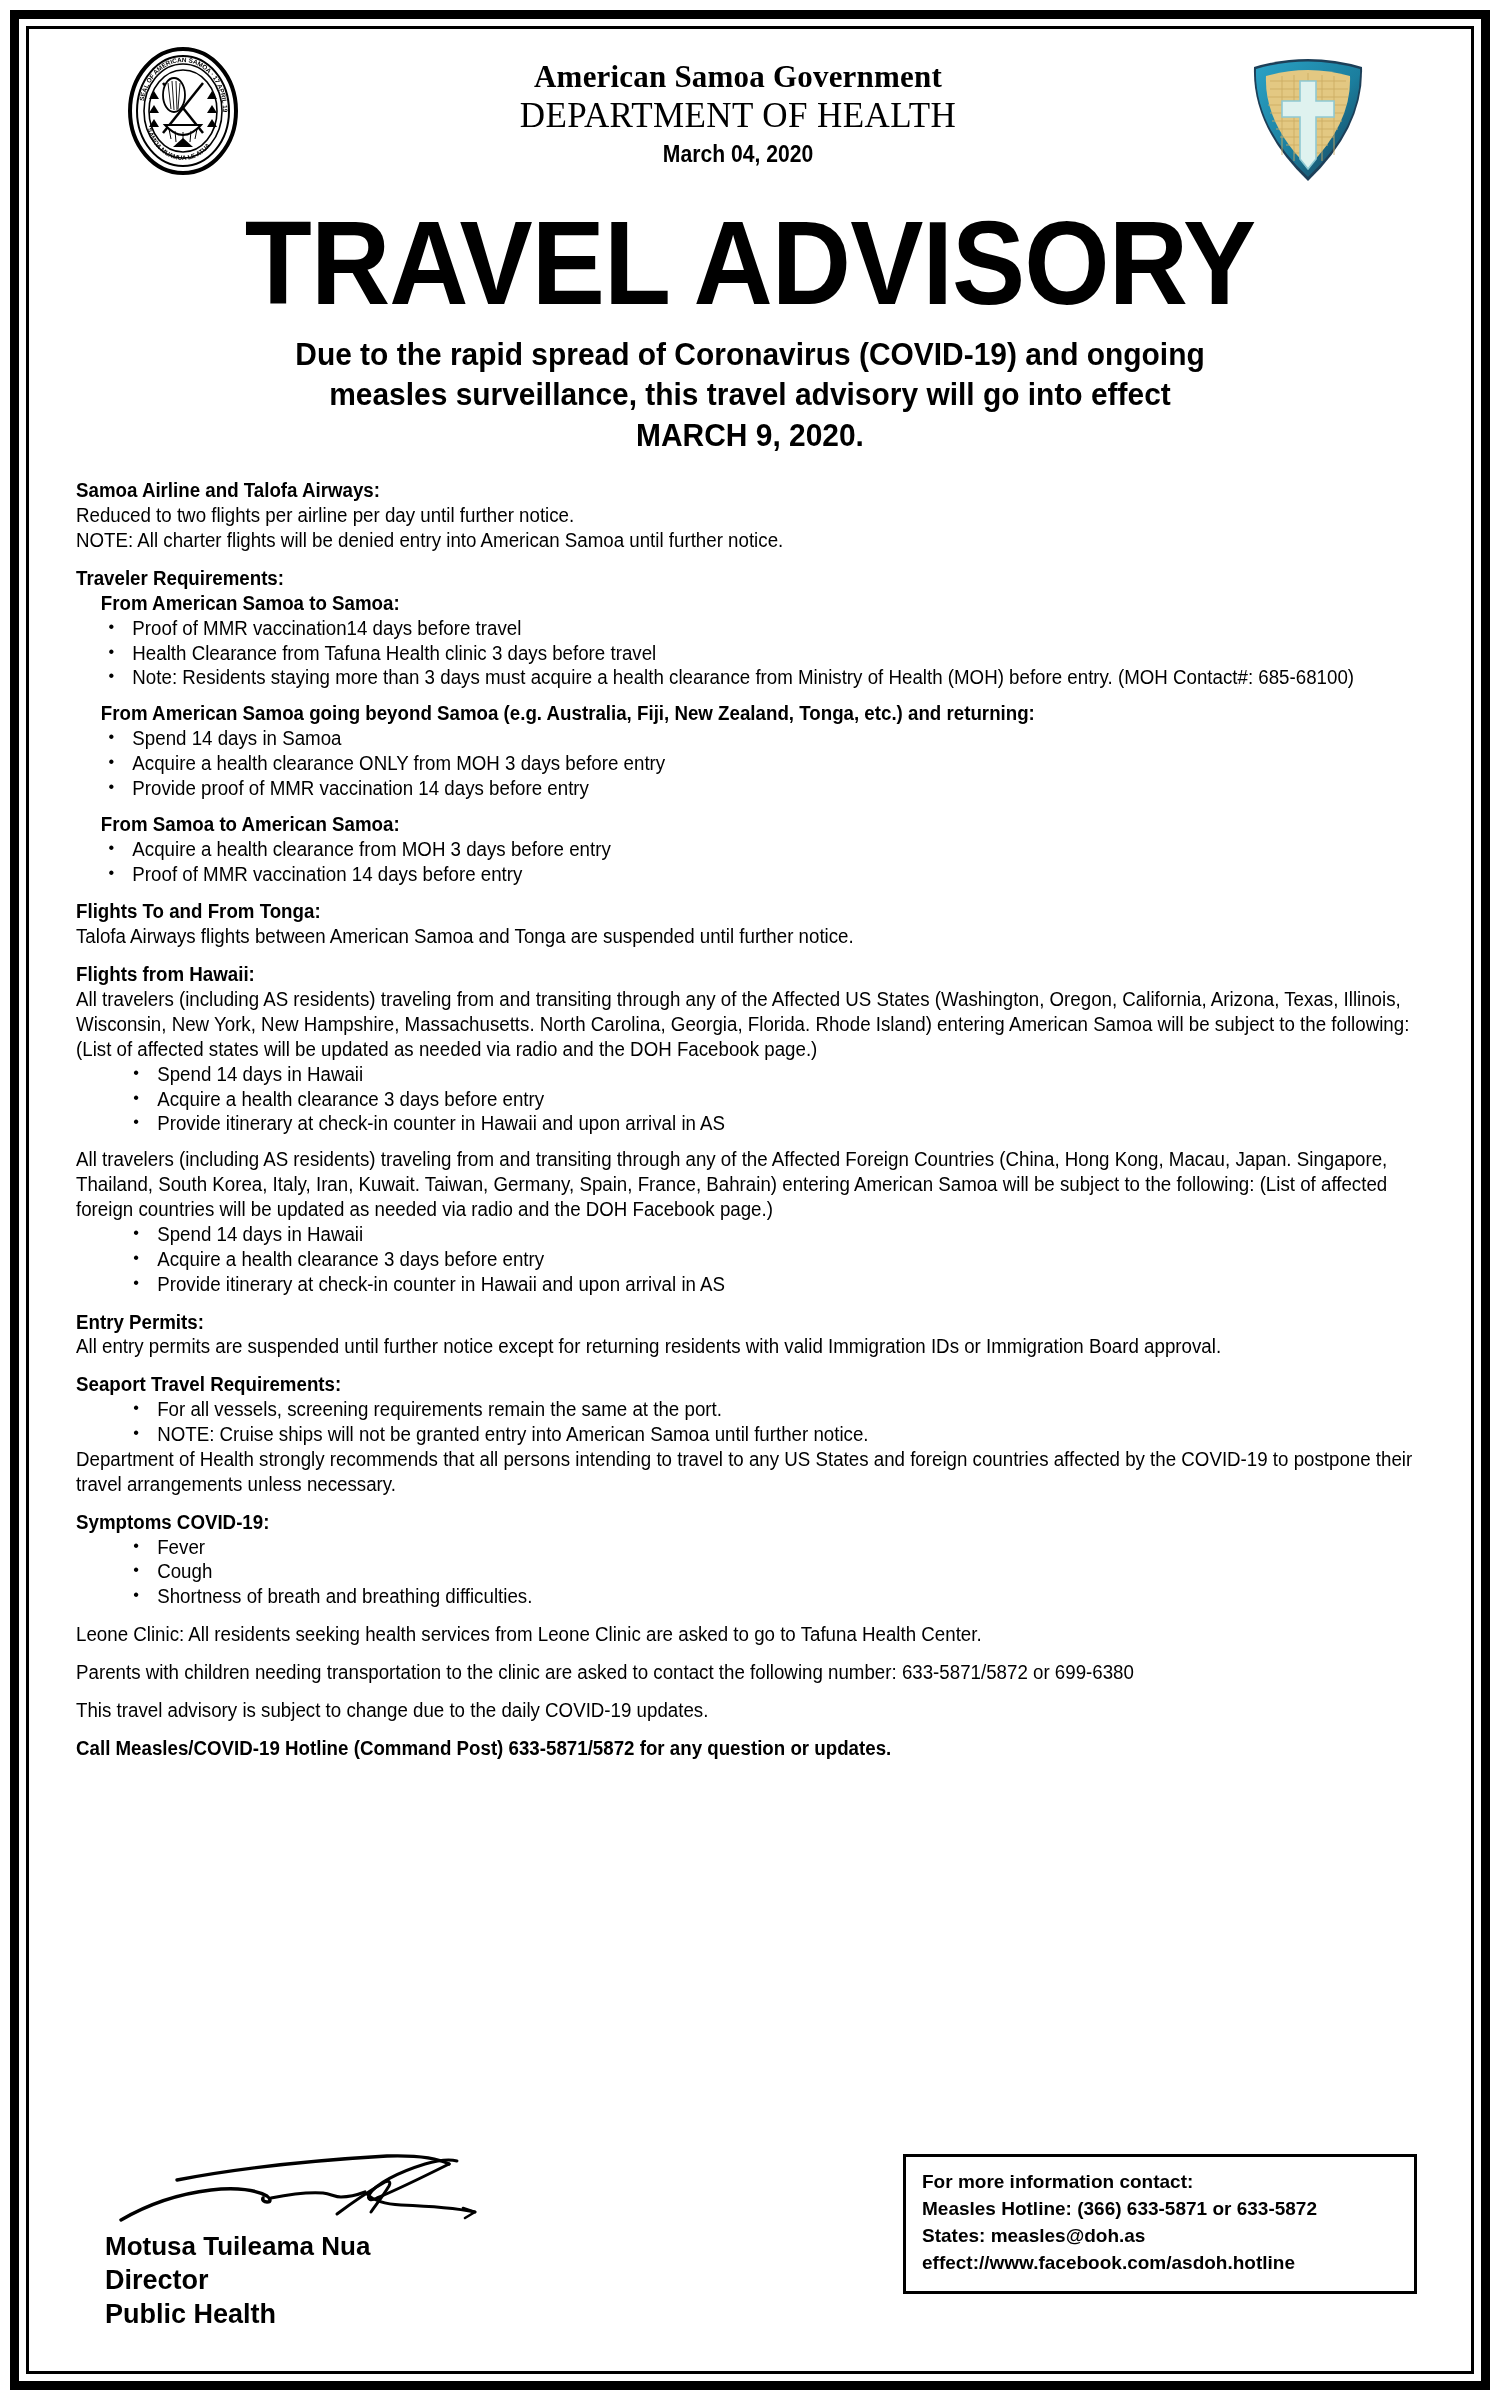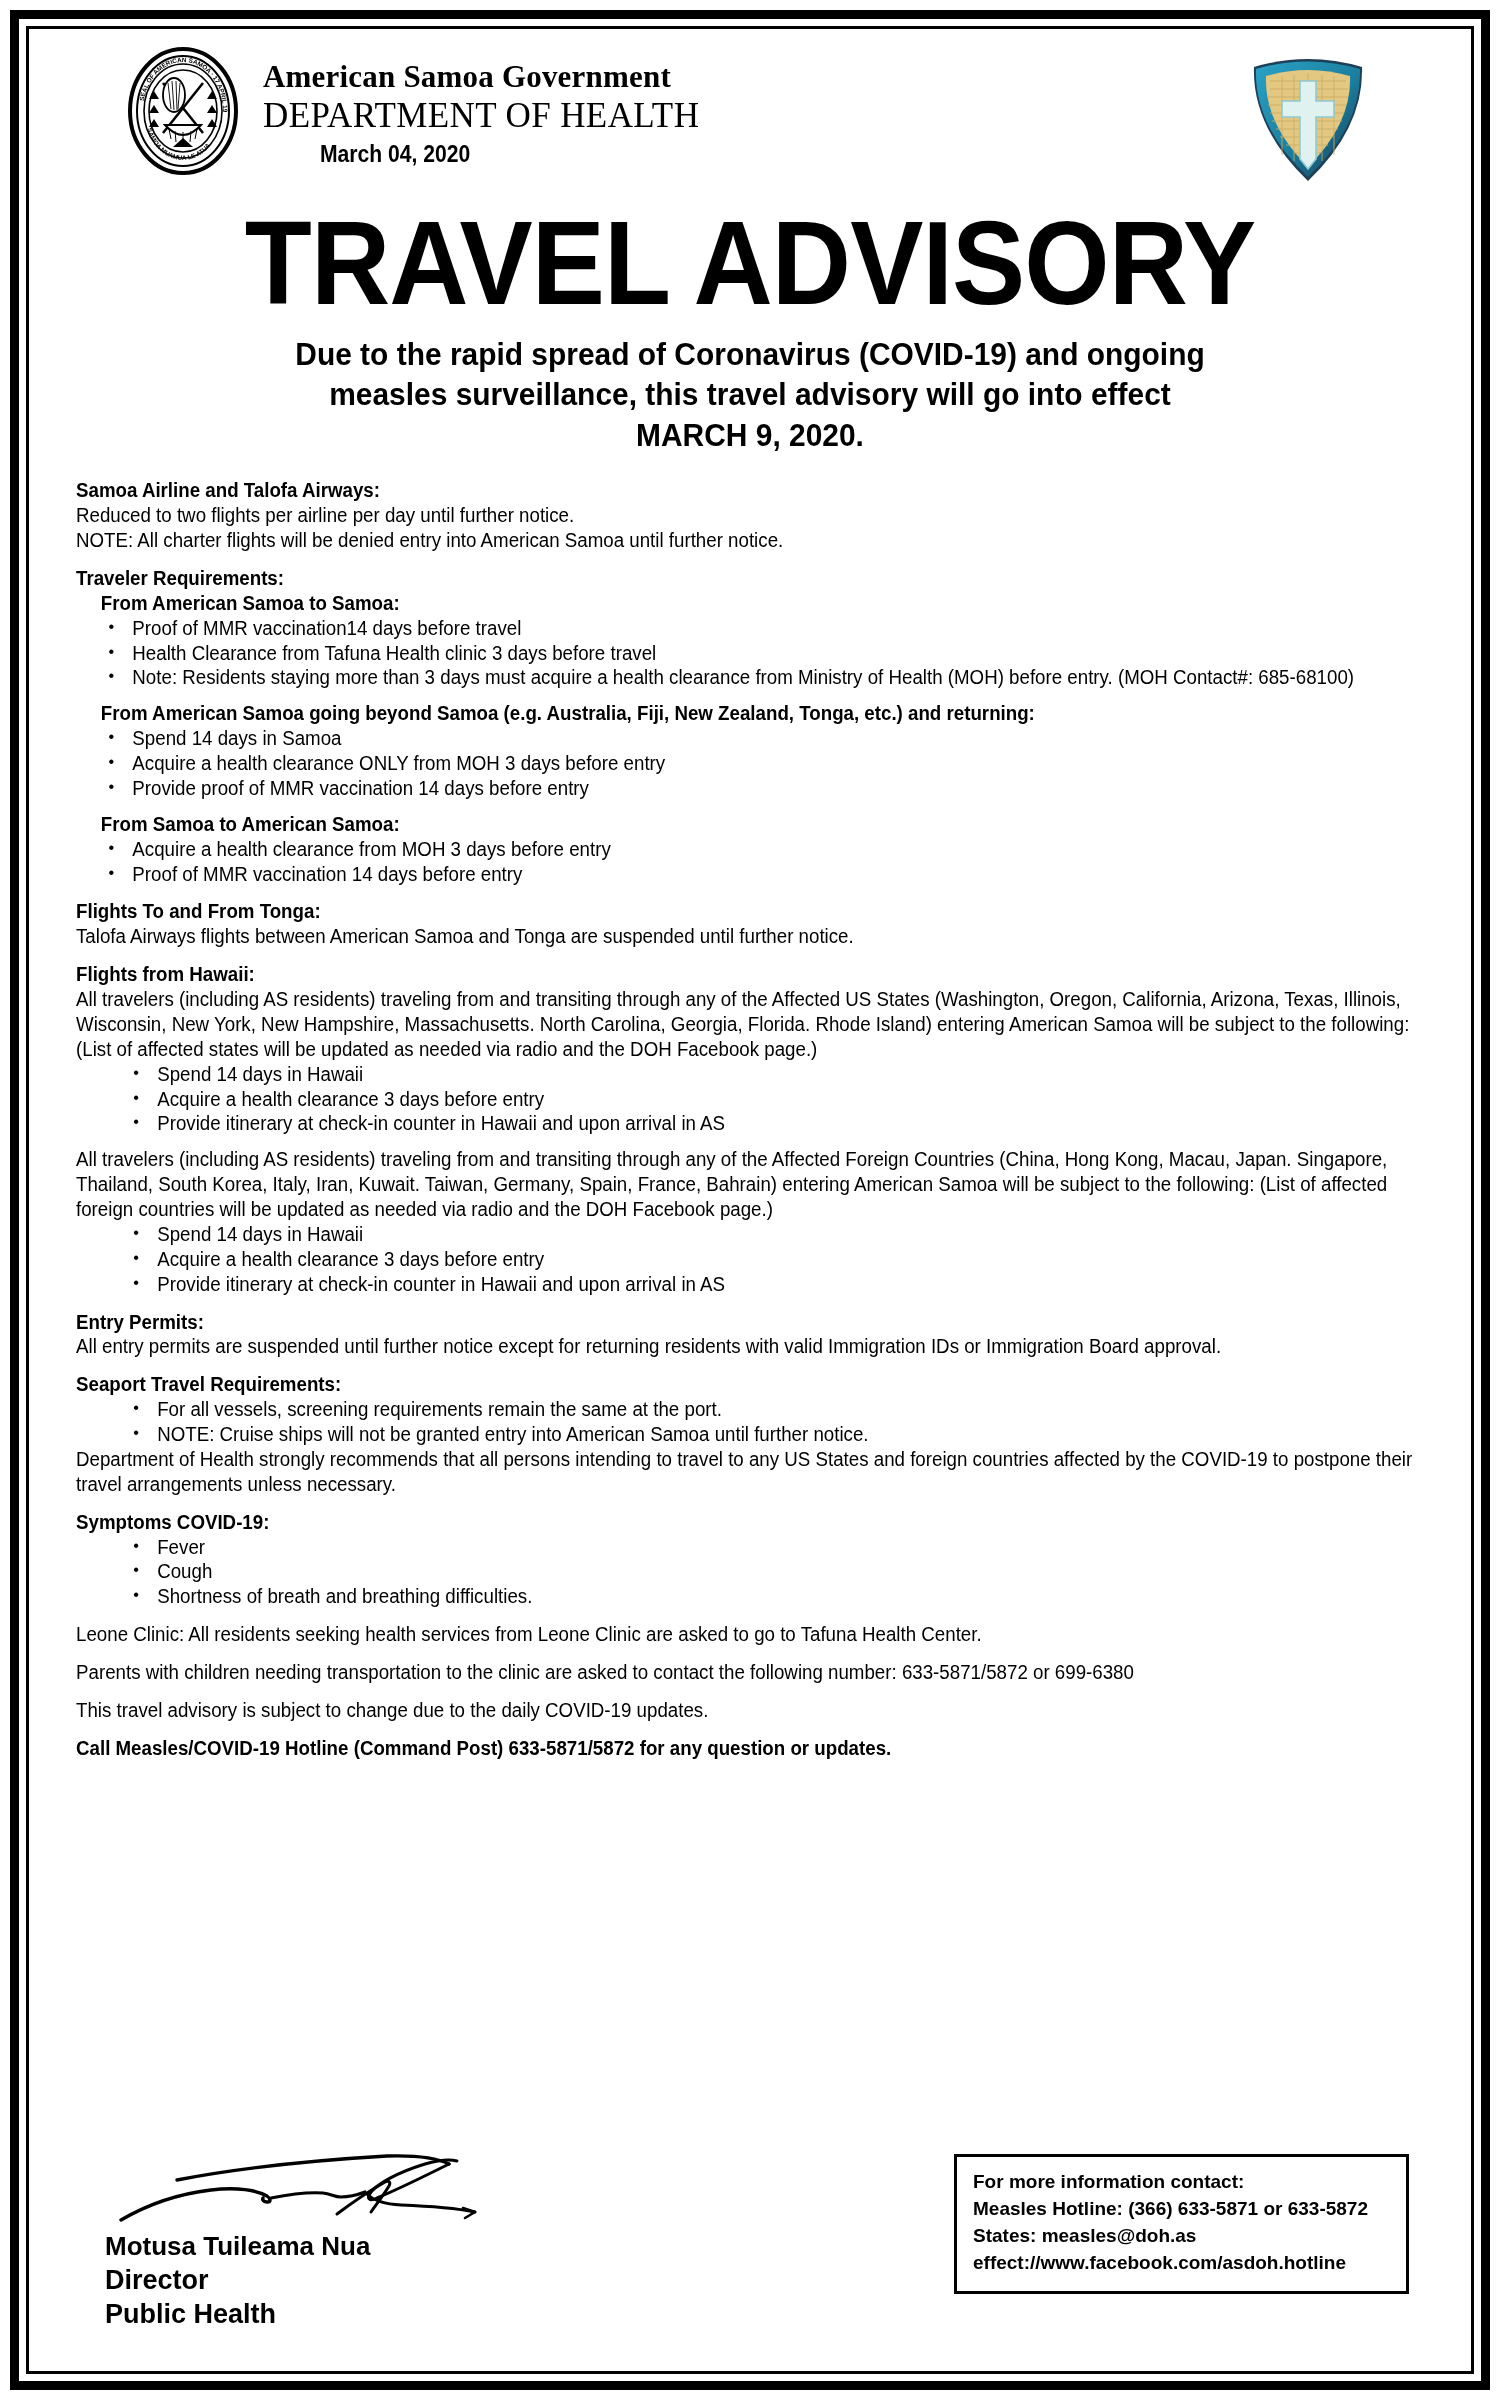--- a/index.html
+++ b/index.html
@@ -44,20 +44,21 @@
   .seal-wrap, .shield-wrap {
     flex:0 0 auto;
     display:flex; align-items:flex-start; justify-content:center;
     padding-top:4px;
   }
   .seal-wrap { width:160px; }
   .shield-wrap { width:190px; padding-top:2px; }
 
   .header-center {
     flex:1 1 auto;
+    text-align:center;
     padding-top:16px;
   }
   .org-line1 {
     font-family:"Liberation Serif", serif;
     font-weight:bold;
     font-size:31px;
     letter-spacing:0.2px;
     line-height:1.15;
   }
   .org-line2 {
@@ -142,23 +143,23 @@
     padding:0 12px 0 50px;
   }
   .sig-block { position:relative; width:620px; padding-top:4px; }
   .sig-svg { display:block; margin-left:14px; }
   .sig-name { font-weight:bold; font-size:26px; line-height:1.26; margin-top:2px;}
   .sig-role { font-weight:bold; font-size:27px; line-height:1.26; }
 
   .contact-box {
     border:3px solid #000;
     padding:12px 14px 14px 16px;
-    width:455px;
+    width:514px;
     margin-top:8px;
-    margin-right:24px;
+    margin-right:16px;
   }
   .contact-box div {
     font-weight:bold;
     font-size:19px;
     line-height:1.42;
     white-space:nowrap;
   }
 
   .seal-svg, .shield-svg { display:block; }
 </style>

